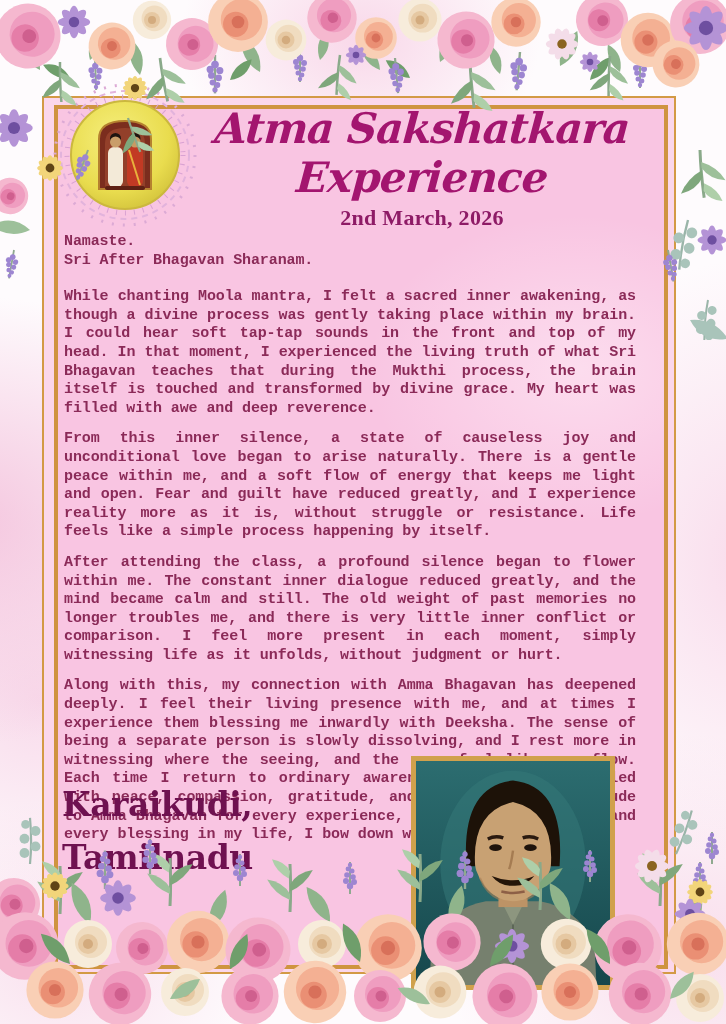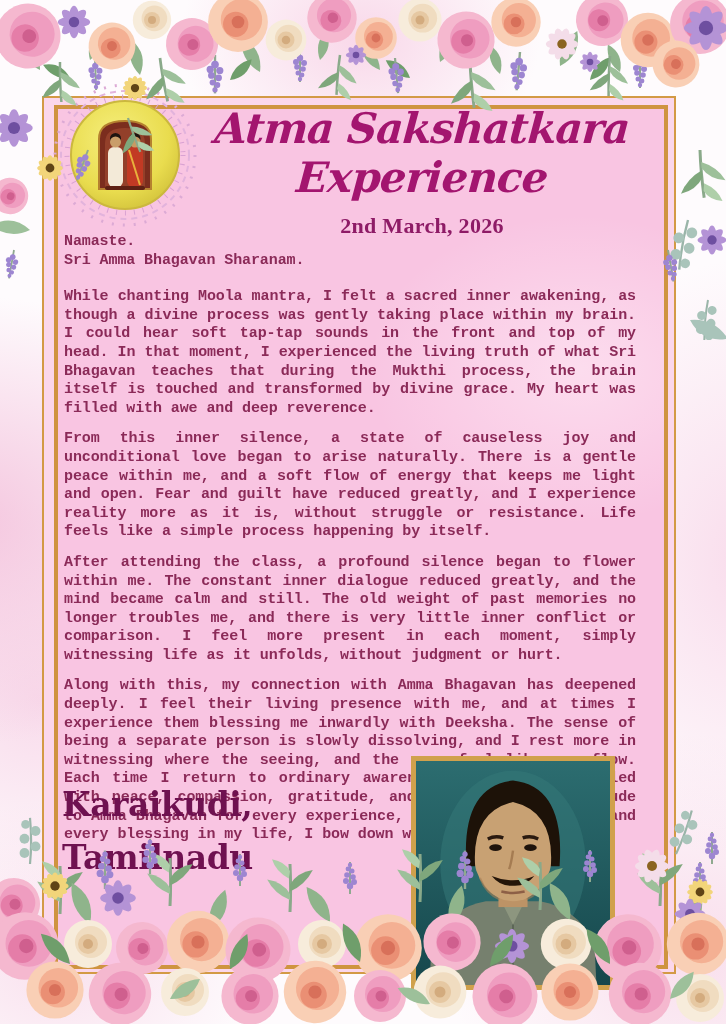--- a/index.html
+++ b/index.html
@@ -25,21 +25,21 @@
     background-image:radial-gradient(300px 220px at 520px 260px, rgba(255,240,248,.55), rgba(255,240,248,0) 70%);
   }
   .emblem{position:absolute;left:51px;top:81px;width:148px;height:148px;z-index:3;}
   .title-block{position:absolute;left:196px;top:104px;width:452px;text-align:center;z-index:3;}
   .title-line{
     font-family:"DejaVu Serif",serif;font-style:italic;font-weight:bold;
     font-size:42px;line-height:49px;color:#a3156f;letter-spacing:-1px;
     transform:skewX(-4deg);
   }
   .date-line{
-    margin-top:11px;font-family:"Liberation Serif",serif;font-weight:bold;
+    margin-top:3px;font-family:"Liberation Serif",serif;font-weight:bold;
     font-size:22px;color:#8e1b66;letter-spacing:.3px;
   }
   .letter{
     position:absolute;left:64px;top:233px;width:588px;z-index:3;
     font-family:Liberation Mono, monospace;font-weight:bold;
     font-size:15px;line-height:18.6px;color:#8b2a58;letter-spacing:-.1px;
   }
   .letter .salutation{margin:0 0 18px 0;}
   .letter .salutation div{text-align:left;}
   .letter p{margin:0 16px 12px 0;text-align:justify;}
@@ -179,21 +179,21 @@
 
   <div class="title-block">
     <div class="title-line">Atma Sakshatkara</div>
     <div class="title-line">Experience</div>
     <div class="date-line">2nd March, 2026</div>
   </div>
 
   <div class="letter">
     <div class="salutation">
       <div>Namaste.</div>
-      <div>Sri Amma Bhagavan Sharanam.</div>
+      <div>Sri After Bhagavan Sharanam.</div>
     </div>
     <p>While chanting Moola mantra, I felt a sacred inner awakening, as though a divine process was gently taking place within my brain. I could hear soft tap-tap sounds in the front and top of my head. In that moment, I experienced the living truth of what Sri Bhagavan teaches that during the Mukthi process, the brain itself is touched and transformed by divine grace. My heart was filled with awe and deep reverence.</p>
     <p>From this inner silence, a state of causeless joy and unconditional love began to arise naturally. There is a gentle peace within me, and a soft flow of energy that keeps me light and open. Fear and guilt have reduced greatly, and I experience reality more as it is, without struggle or resistance. Life feels like a simple process happening by itself.</p>
     <p>After attending the class, a profound silence began to flower within me. The constant inner dialogue reduced greatly, and the mind became calm and still. The old weight of past memories no longer troubles me, and there is very little inner conflict or comparison. I feel more present in each moment, simply witnessing life as it unfolds, without judgment or hurt.</p>
     <p>Along with this, my connection with Amma Bhagavan has deepened deeply. I feel their living presence with me, and at times I experience them blessing me inwardly with Deeksha. The sense of being a separate person is slowly dissolving, and I rest more in witnessing where the seeing, and the seen feel like one flow. Each time I return to ordinary awareness, my heart is filled with peace, compassion, gratitude, and sacred wonder.Gratitude to Amma Bhagavan for every experience, every transformation, and every blessing in my life, I bow down with a grateful heart.</p>
   </div>
 
   <div class="signature">
     <div>Karaikudi,</div>
     <div>Tamilnadu</div>

